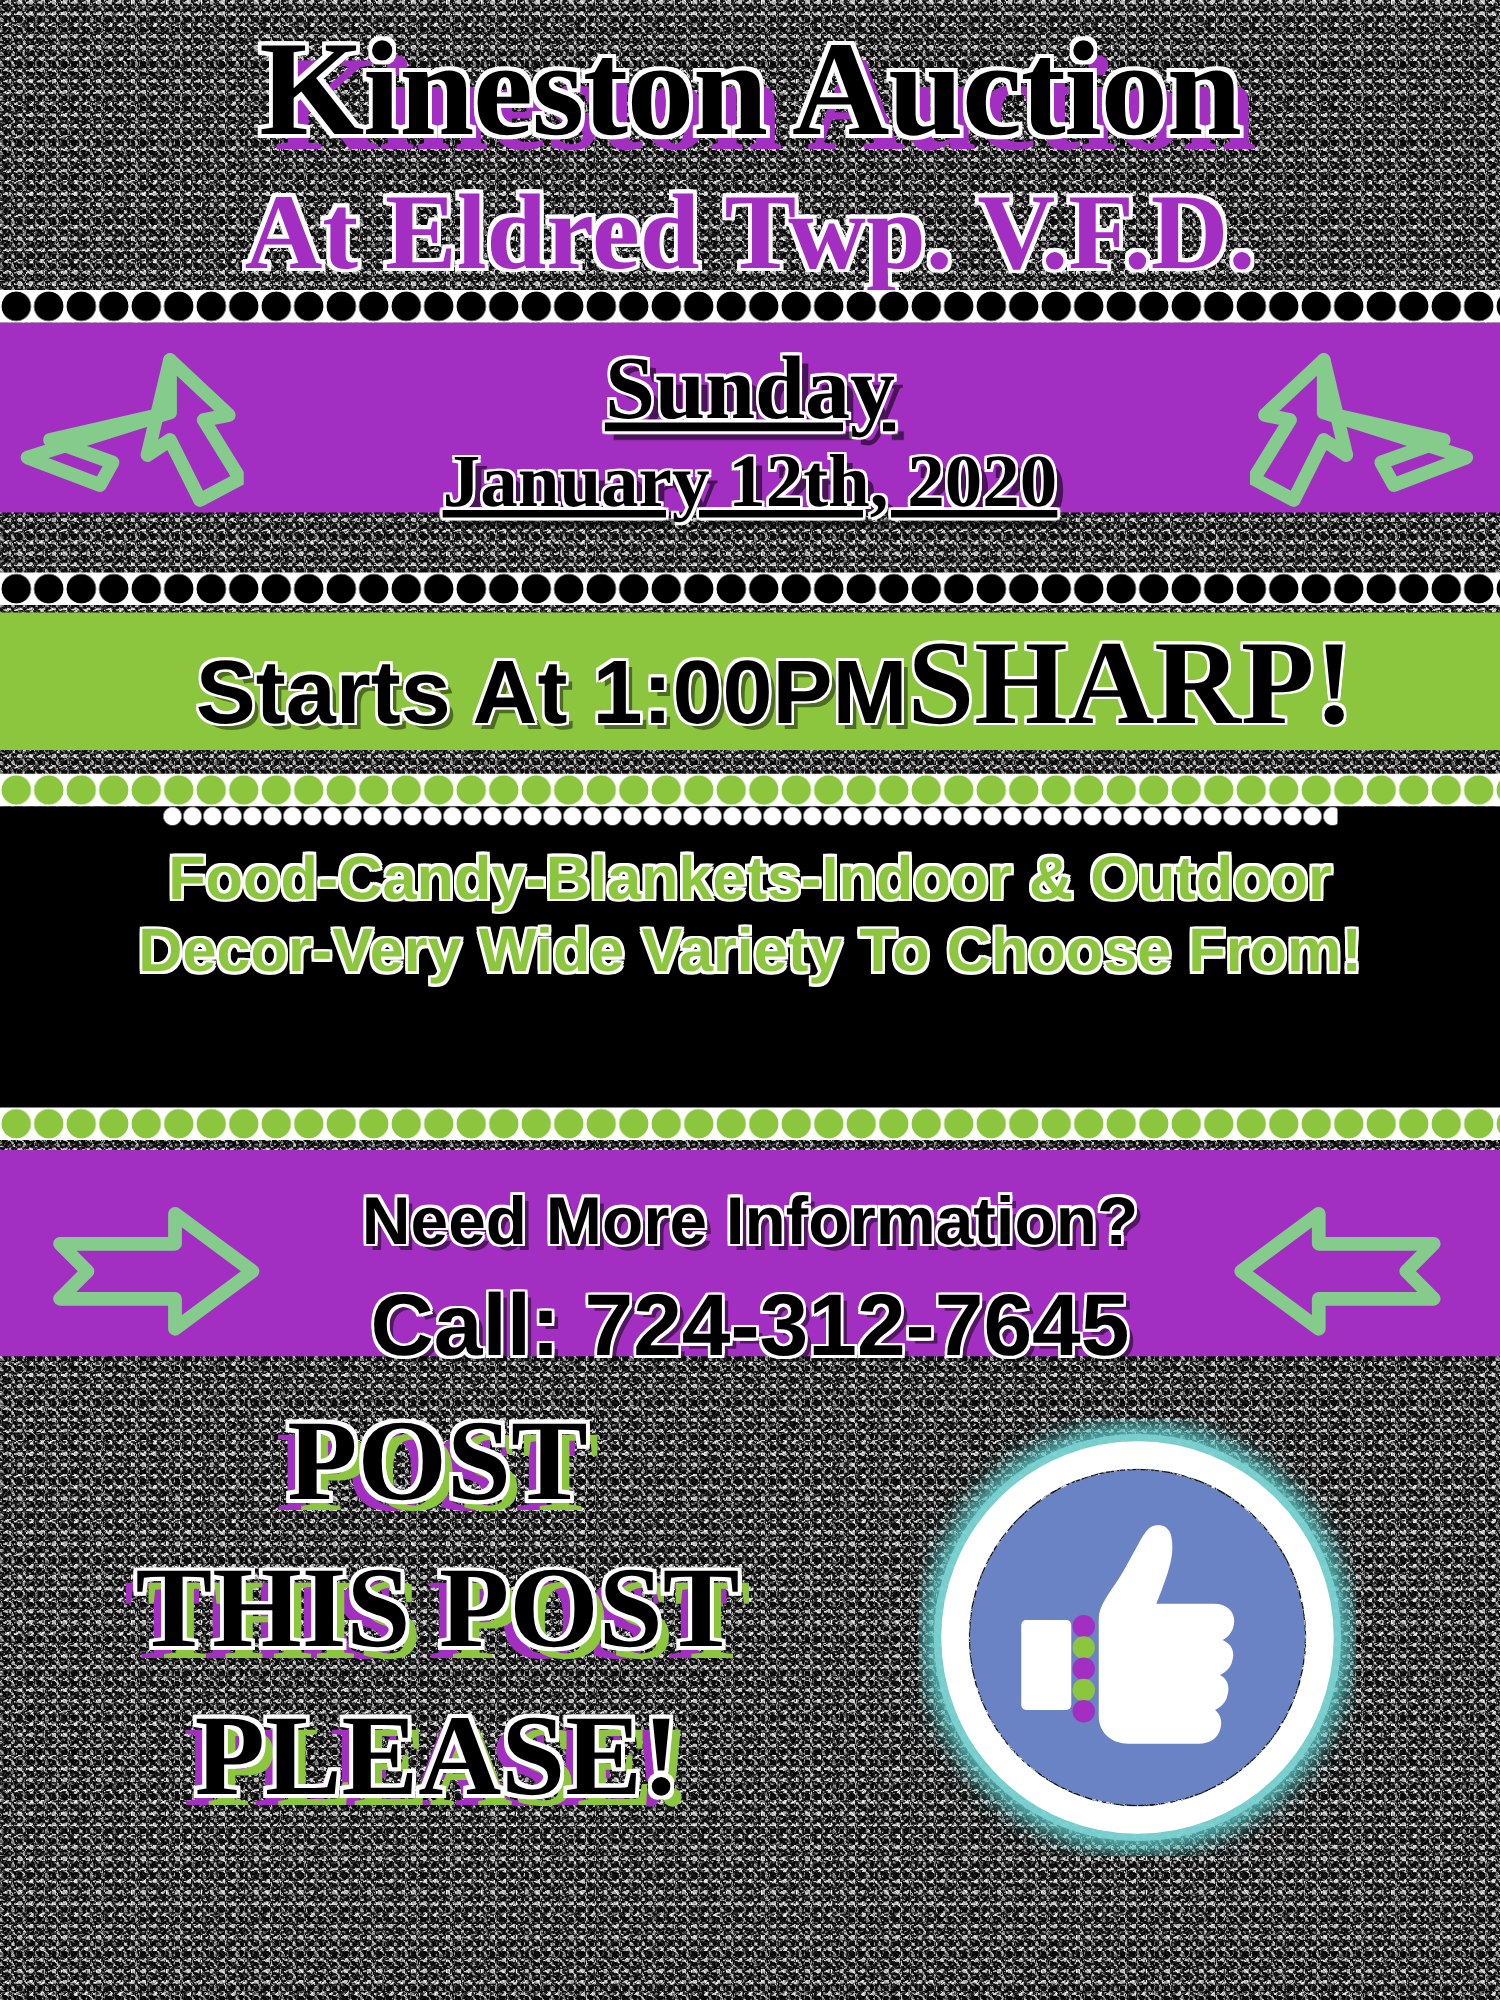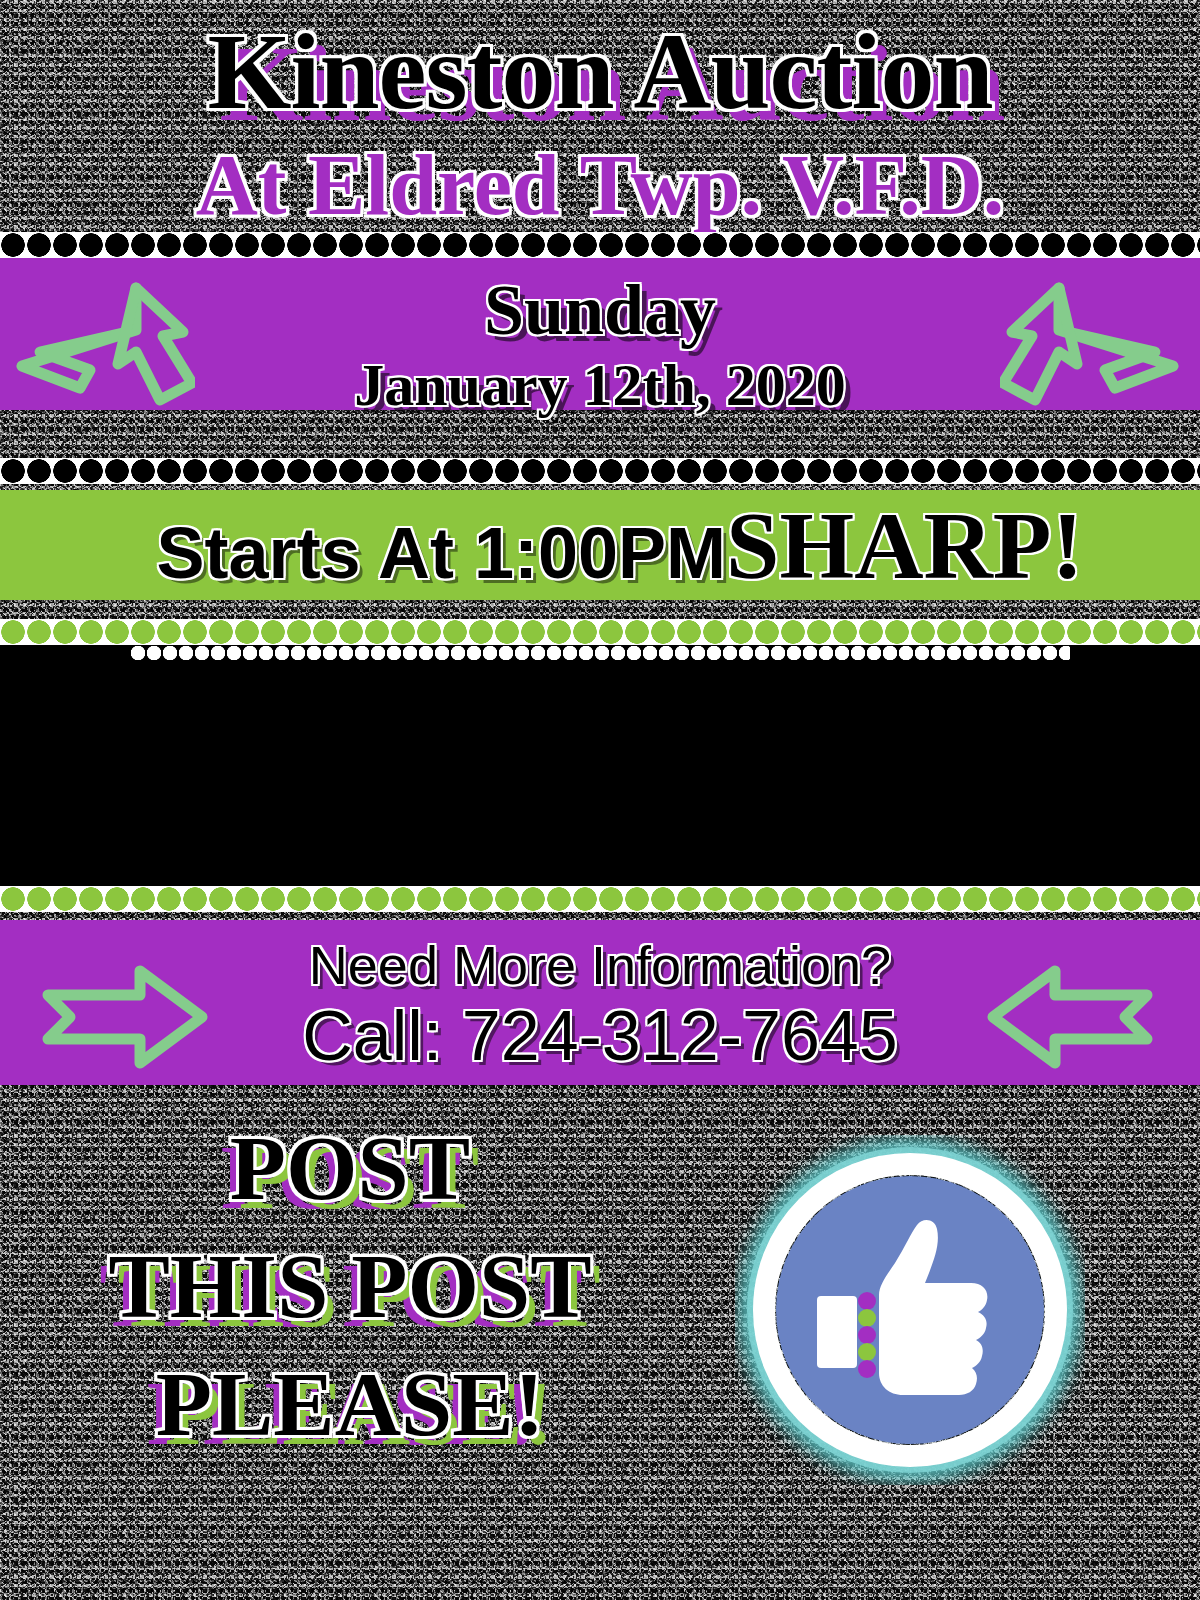--- a/index.html
+++ b/index.html
@@ -85,21 +85,21 @@
     line-height: 1.0;
     font-weight: bold;
     color: #a32ec2;
     padding-top: 4px;
     text-shadow:
       -3px -3px 0 #fff, 3px -3px 0 #fff, -3px 3px 0 #fff, 3px 3px 0 #fff,
       0 -3px 0 #fff, 0 3px 0 #fff, -3px 0 0 #fff, 3px 0 0 #fff;
   }
 
   
-  #date-band { top: 258px; height: 152px; background: #a32ec2; }
+  #date-band { top: 258px; height: 152px; background: #a32ec2; text-decoration: underline; }
   .date-text {
     margin: 0;
     text-align: center;
     color: #000;
     font-weight: bold;
     text-shadow:
       -2px -2px 0 #fff, 2px -2px 0 #fff, -2px 2px 0 #fff, 2px 2px 0 #fff,
       0 -2px 0 #fff, 0 2px 0 #fff, -2px 0 0 #fff, 2px 0 0 #fff,
       7px 7px 0 rgba(0,0,0,.55);
   }
@@ -139,21 +139,21 @@
     color: #8cc63e;
     font-family: "Liberation Sans", "DejaVu Sans", sans-serif;
     text-shadow: -2px -2px 0 #fff, 2px -2px 0 #fff, -2px 2px 0 #fff, 2px 2px 0 #fff,
                  0 -2px 0 #fff, 0 2px 0 #fff, -2px 0 0 #fff, 2px 0 0 #fff;
   }
   .merch-lines { padding-top: 14px; }
 
   
   #contact-band { top: 920px; height: 165px; background: #a32ec2; }
   .contact-text {
-    margin: 0; text-align: center; color: #000; font-weight: normal;
+    margin: 12px; text-align: center; color: #000; font-weight: bold;
     font-family: "Liberation Sans", "DejaVu Sans", sans-serif;
     text-shadow: -2px -2px 0 #fff, 2px -2px 0 #fff, -2px 2px 0 #fff, 2px 2px 0 #fff,
                  0 -2px 0 #fff, 0 2px 0 #fff, -2px 0 0 #fff, 2px 0 0 #fff,
                  5px 5px 0 rgba(0,0,0,.5);
   }
   .contact-q { font-size: 54px; line-height: 1.0; padding-top: 18px; }
   .contact-call { font-size: 70px; line-height: 1.1; padding-top: 6px; }
 
   
   .arrow { position: absolute; z-index: 7; }
@@ -219,20 +219,24 @@
   <div class="band" id="time-band">
     <div class="time-line">
       <span class="time-a">Starts At 1:00PM</span><span class="time-b">SHARP!</span>
     </div>
   </div>
 
   <div class="beads green" style="top:619px;"></div>
 
   <div class="band" id="merch-band">
     <div class="beads white-small"></div>
+    <div class="merch-lines">
+      <p class="merch-line">Food-Candy-Blankets-Indoor &amp; Outdoor</p>
+      <p class="merch-line">Decor-Very Wide Variety To Choose From!</p>
+    </div>
   </div>
 
   <div class="beads green" style="top:886px;"></div>
 
   <div class="band" id="contact-band">
     <p class="contact-text contact-q">Need More Information?</p>
     <p class="contact-text contact-call">Call: 724-312-7645</p>
   </div>
 
   <svg class="arrow" style="left:40px; top:965px;" width="170" height="105" viewBox="0 0 170 105">

